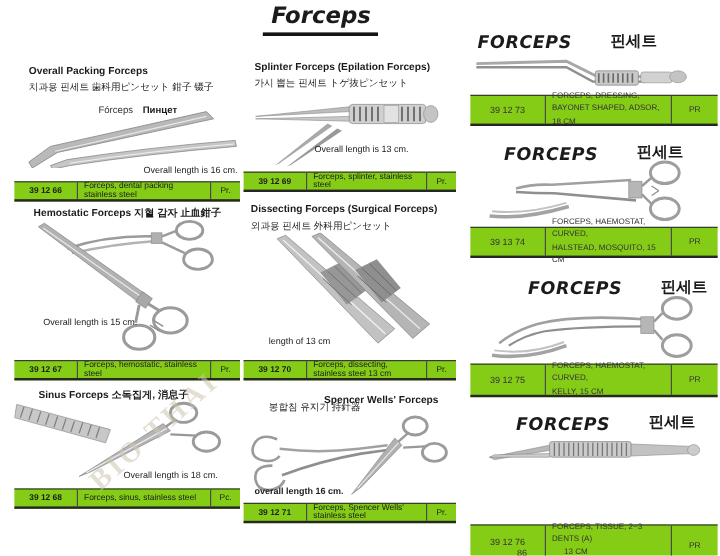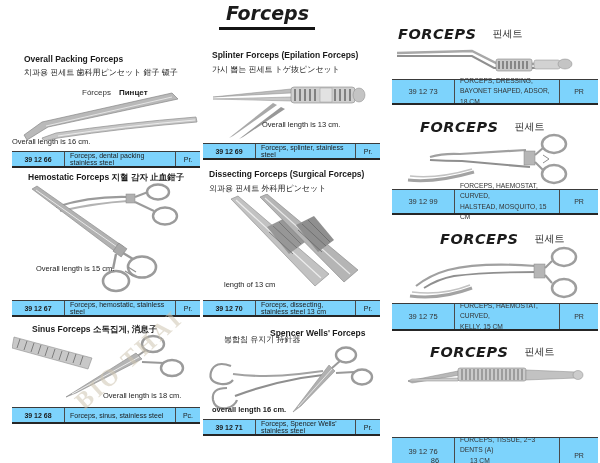--- a/index.html
+++ b/index.html
@@ -5,30 +5,30 @@
   html,body{margin:0;padding:0;}
   body{width:600px;height:463px;background:#ffffff;font-family:"Liberation Sans",sans-serif;color:#1b1b1b;position:relative;overflow:hidden;}
   .abs{position:absolute;}
   .page-title{left:205px;top:2px;width:125px;text-align:center;font-family:"DejaVu Sans",sans-serif;font-weight:bold;font-style:italic;font-size:19px;}
   .title-underline{left:219px;top:27px;width:96px;height:3px;background:#141414;}
   .sec-title{font-weight:bold;font-size:8.5px;white-space:nowrap;}
   .sec-sub{font-size:8px;white-space:nowrap;}
   .sub2a{font-size:8px;color:#333;padding-left:16px;}
   .sub2b{font-size:8px;font-weight:bold;margin-left:8px;}
   .note{font-size:7.5px;color:#222;white-space:nowrap;}
-  .ptable{display:flex;border-top:1px solid #3a3a3a;border-bottom:2px solid #262626;box-sizing:border-box;background:#7dd3fc;}
+  .ptable{display:flex;border-top:1px solid #3a3a3a;border-bottom:2px solid #262626;box-sizing:border-box;background:#84cc16;}
   .ptable .code{width:52px;font-weight:bold;font-size:7px;display:flex;flex-direction:column;align-items:center;justify-content:center;}
   .ptable .desc{flex:1;border-left:1px solid #4a4a4a;border-right:1px solid #4a4a4a;font-size:7px;display:flex;flex-direction:column;justify-content:center;padding:1px 5px;box-sizing:border-box;}
   .ptable .unit{width:24px;font-size:7px;display:flex;align-items:center;justify-content:center;}
   .rtable .code{width:62px;font-weight:normal;font-size:7.5px;color:#333;}
   .rtable .desc{font-size:6.7px;color:#333;line-height:1.55;}
   .rtable .unit{width:38px;font-size:7px;color:#333;}
   .rhead{white-space:nowrap;}
   .rhead .en{font-family:"DejaVu Sans",sans-serif;font-weight:bold;font-style:italic;font-size:14.5px;letter-spacing:0.5px;}
-  .rhead .kr{font-size:10px;margin-left:16px;vertical-align:2px;}
+  .rhead .kr{font-size:13px;margin-left:32px;vertical-align:2px;font-weight:bold;}
   .indent{padding-left:10px;}
   .code2line{width:100%;text-align:center;padding-left:24px;box-sizing:border-box;}
   .watermark{left:70px;top:395px;font-family:"Liberation Serif",serif;font-weight:bold;font-size:24px;letter-spacing:3px;color:#cfc6b2;opacity:0.55;transform:rotate(-42deg);transform-origin:left top;pointer-events:none;}
 </style>
 </head>
 <body>
 
 <div class="abs page-title">Forceps</div>
 <div class="abs title-underline"></div>
 
@@ -36,21 +36,21 @@
 <div class="abs sec-sub" style="left:24px;top:67px;">치과용 핀세트   歯科用ピンセット 鉗子 镊子</div>
 <div class="abs" style="left:66px;top:81px;">
   <span class="sub2a">Fórceps</span><span class="sub2b">Пинцет</span>
 </div>
 <svg class="abs" style="left:12px;top:90px;" width="188" height="50" viewBox="0 0 188 50">
   <polygon points="160,3 166,9 36,37 15,50 12,45 30,32" fill="#b9b9b9" stroke="#878787" stroke-width="0.7"></polygon>
   <line x1="34" y1="36" x2="160" y2="7" stroke="#e9e9e9" stroke-width="0.9"></line>
   <path d="M30,48 L44,43 Q110,33 184,27 L185,32 Q112,38 46,48 L32,51 Z" fill="#c6c6c6" stroke="#8d8d8d" stroke-width="0.7"></path>
   <path d="M46,46 Q112,36 183,30" stroke="#efefef" stroke-width="0.9" fill="none"></path>
 </svg>
-<div class="abs note" style="left:12px;top:137px;width:186px;">Overall length is 16 cm.</div>
+<div class="abs note" style="left:12px;top:137px;width:186px;text-align:right;">Overall length is 16 cm.</div>
 <div class="abs ptable" style="left:12px;top:151px;width:188px;height:17px;">
   <div class="code">39 12 66</div>
   <div class="desc">Forceps, dental packing stainless steel</div>
   <div class="unit">Pr.</div>
 </div>
 
 <div class="abs sec-title" style="left:28px;top:172px;">Hemostatic Forceps 지혈 감자 止血鉗子</div>
 <svg class="abs" style="left:12px;top:183px;" width="188" height="112" viewBox="0 0 188 112">
   <path d="M44,24 Q78,13 116,14" stroke="#9b9b9b" stroke-width="2.2" fill="none"></path>
   <path d="M48,28 Q84,20 116,18" stroke="#b3b3b3" stroke-width="2" fill="none"></path>
@@ -211,21 +211,21 @@
   <rect x="124" y="19" width="11" height="14" fill="#b6b6b6" stroke="#848484" stroke-width="0.5"></rect>
   <line x1="135" y1="23" x2="143" y2="16" stroke="#9a9a9a" stroke-width="2"></line>
   <line x1="135" y1="30" x2="143" y2="38" stroke="#9a9a9a" stroke-width="2"></line>
   <ellipse cx="154" cy="12" rx="12" ry="9" fill="none" stroke="#9e9e9e" stroke-width="2.5"></ellipse>
   <ellipse cx="154" cy="42" rx="12" ry="9" fill="none" stroke="#9e9e9e" stroke-width="2.5"></ellipse>
   <path d="M143,23 l6,4 M143,31 l6,-4" stroke="#8d8d8d" stroke-width="1"></path>
   <path d="M8,48 Q36,51 74,40" fill="none" stroke="#a3a3a3" stroke-width="3"></path>
   <path d="M10,44 Q38,47 72,37" fill="none" stroke="#c2c2c2" stroke-width="1.6"></path>
 </svg>
 <div class="abs ptable rtable" style="left:392px;top:189px;width:206px;height:26px;">
-  <div class="code">39 12 99</div>
+  <div class="code">39 13 74</div>
   <div class="desc">
     <div>FORCEPS, HAEMOSTAT, CURVED,</div>
     <div>HALSTEAD, MOSQUITO, 15 CM</div>
   </div>
   <div class="unit">PR</div>
 </div>
 
 <div class="abs rhead" style="left:440px;top:230px;">
   <span class="en">FORCEPS</span><span class="kr">핀세트</span>
 </div>

